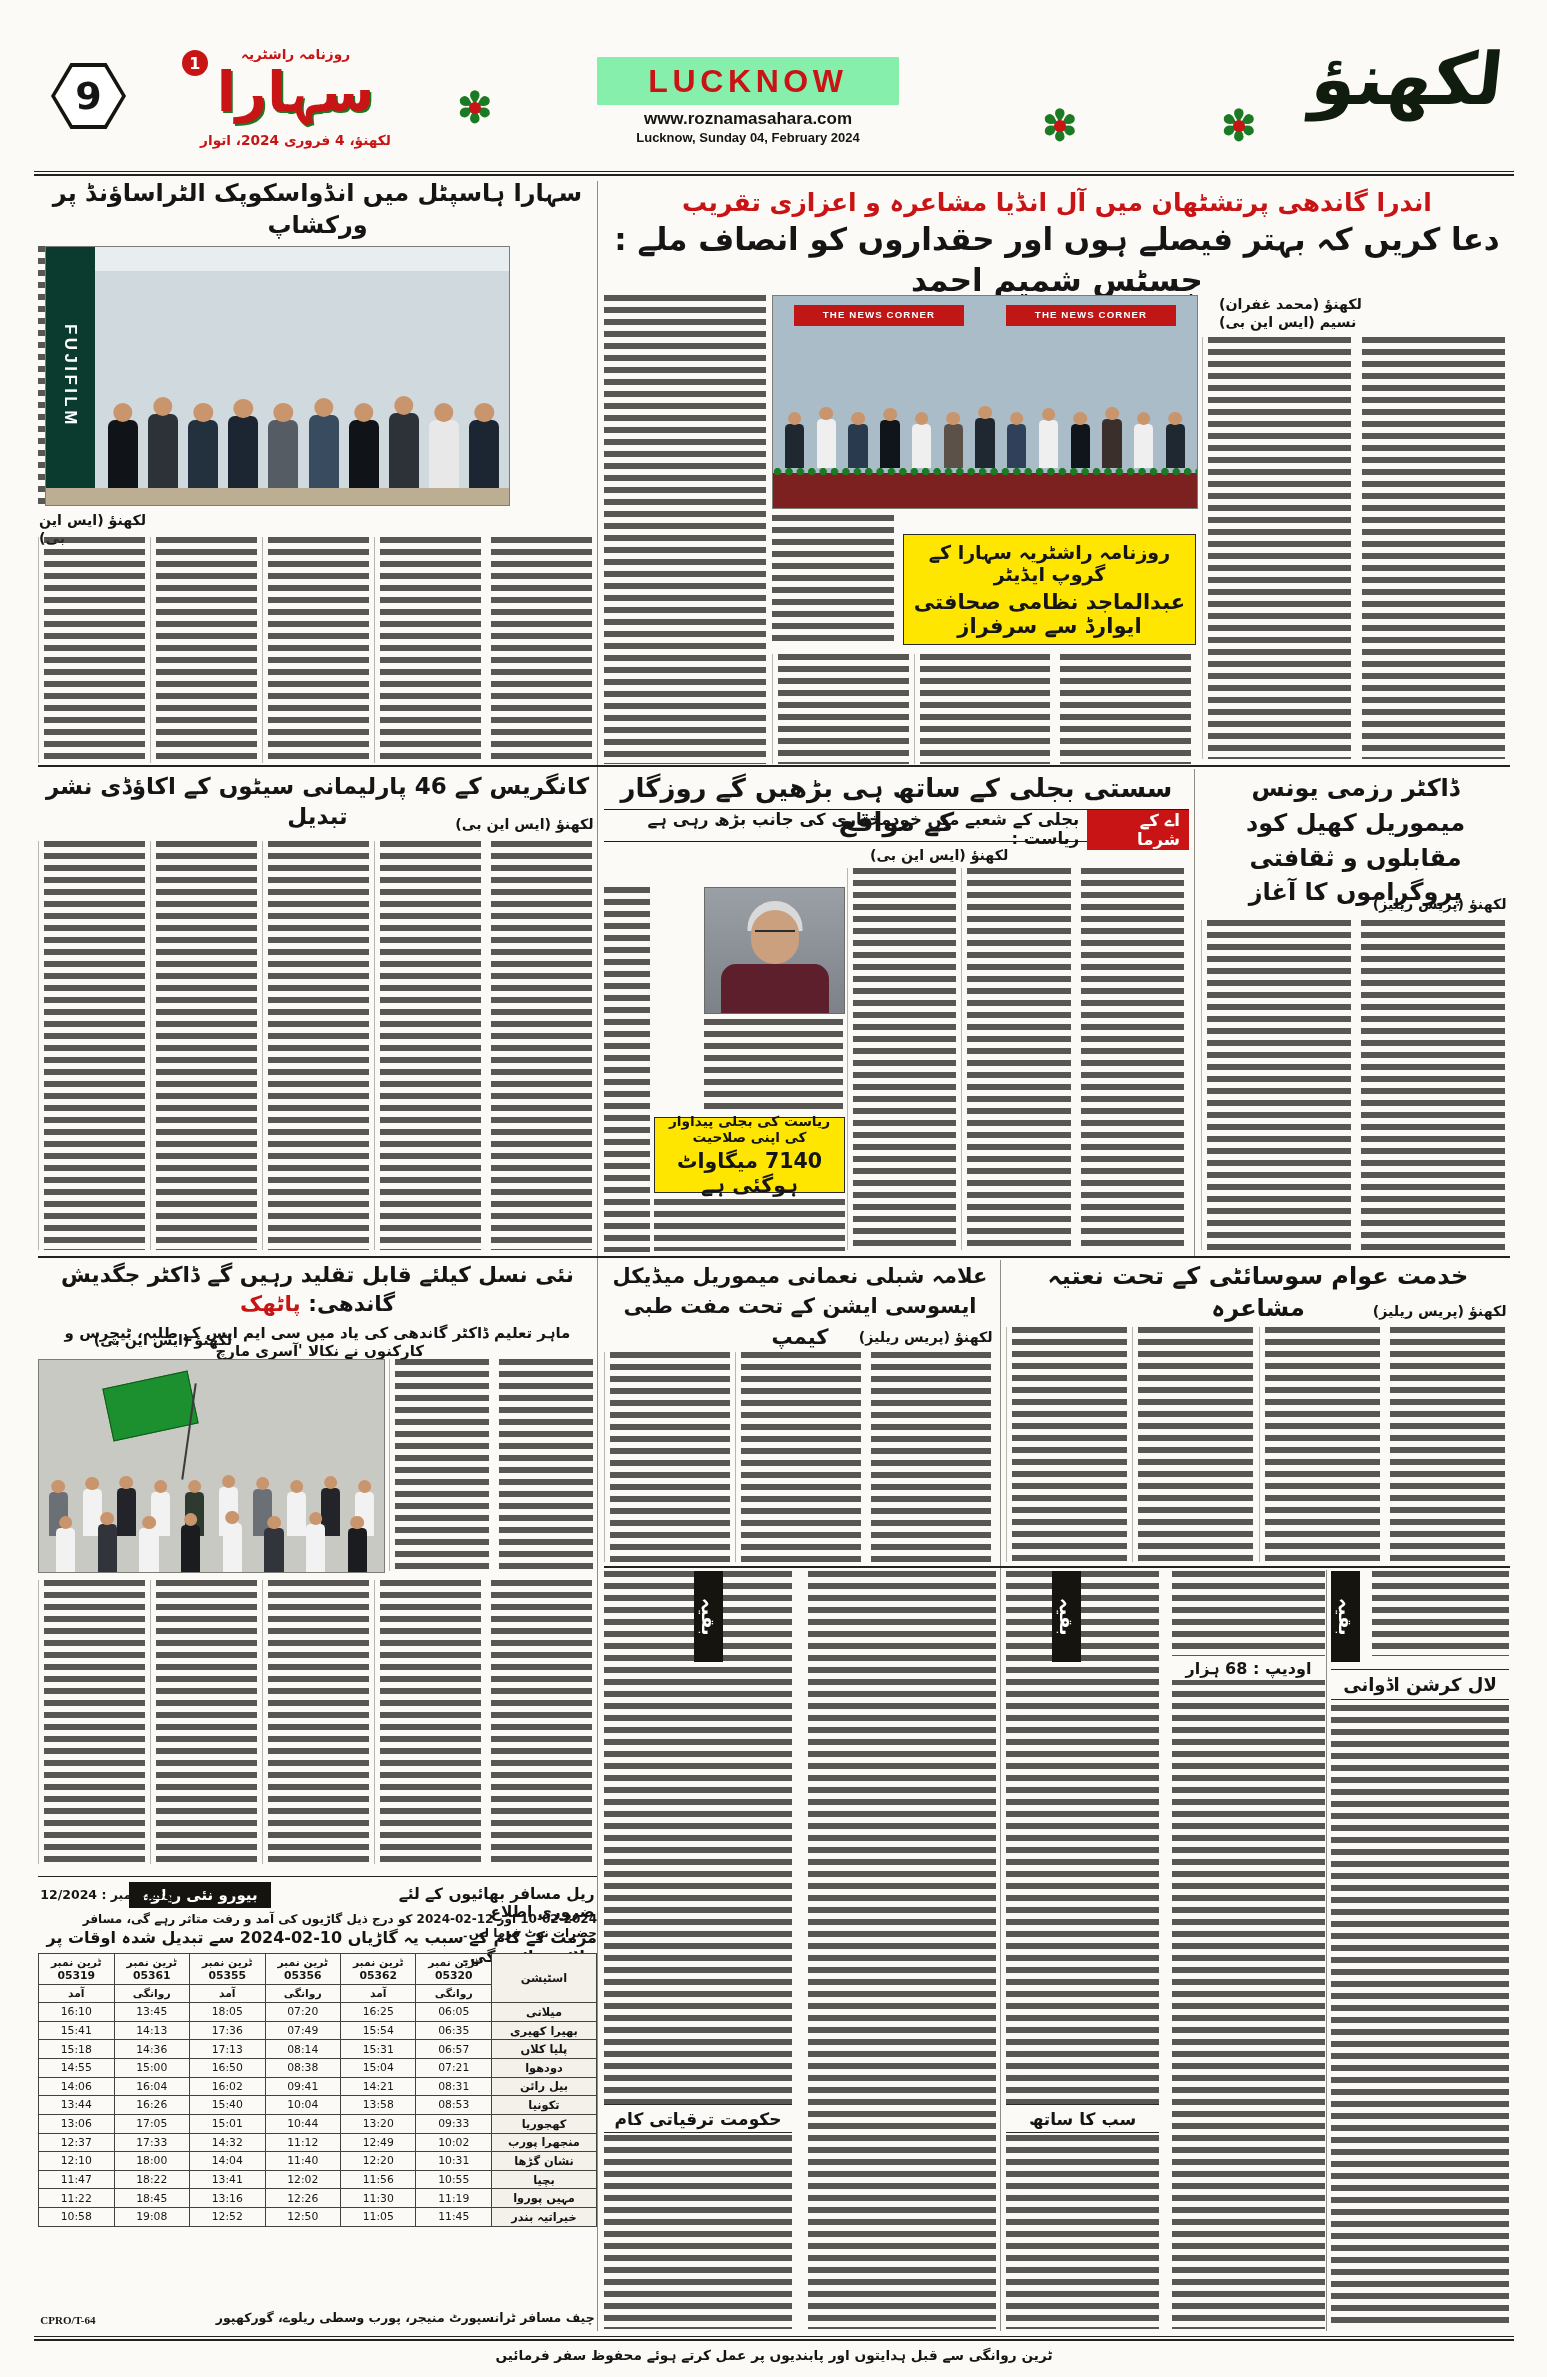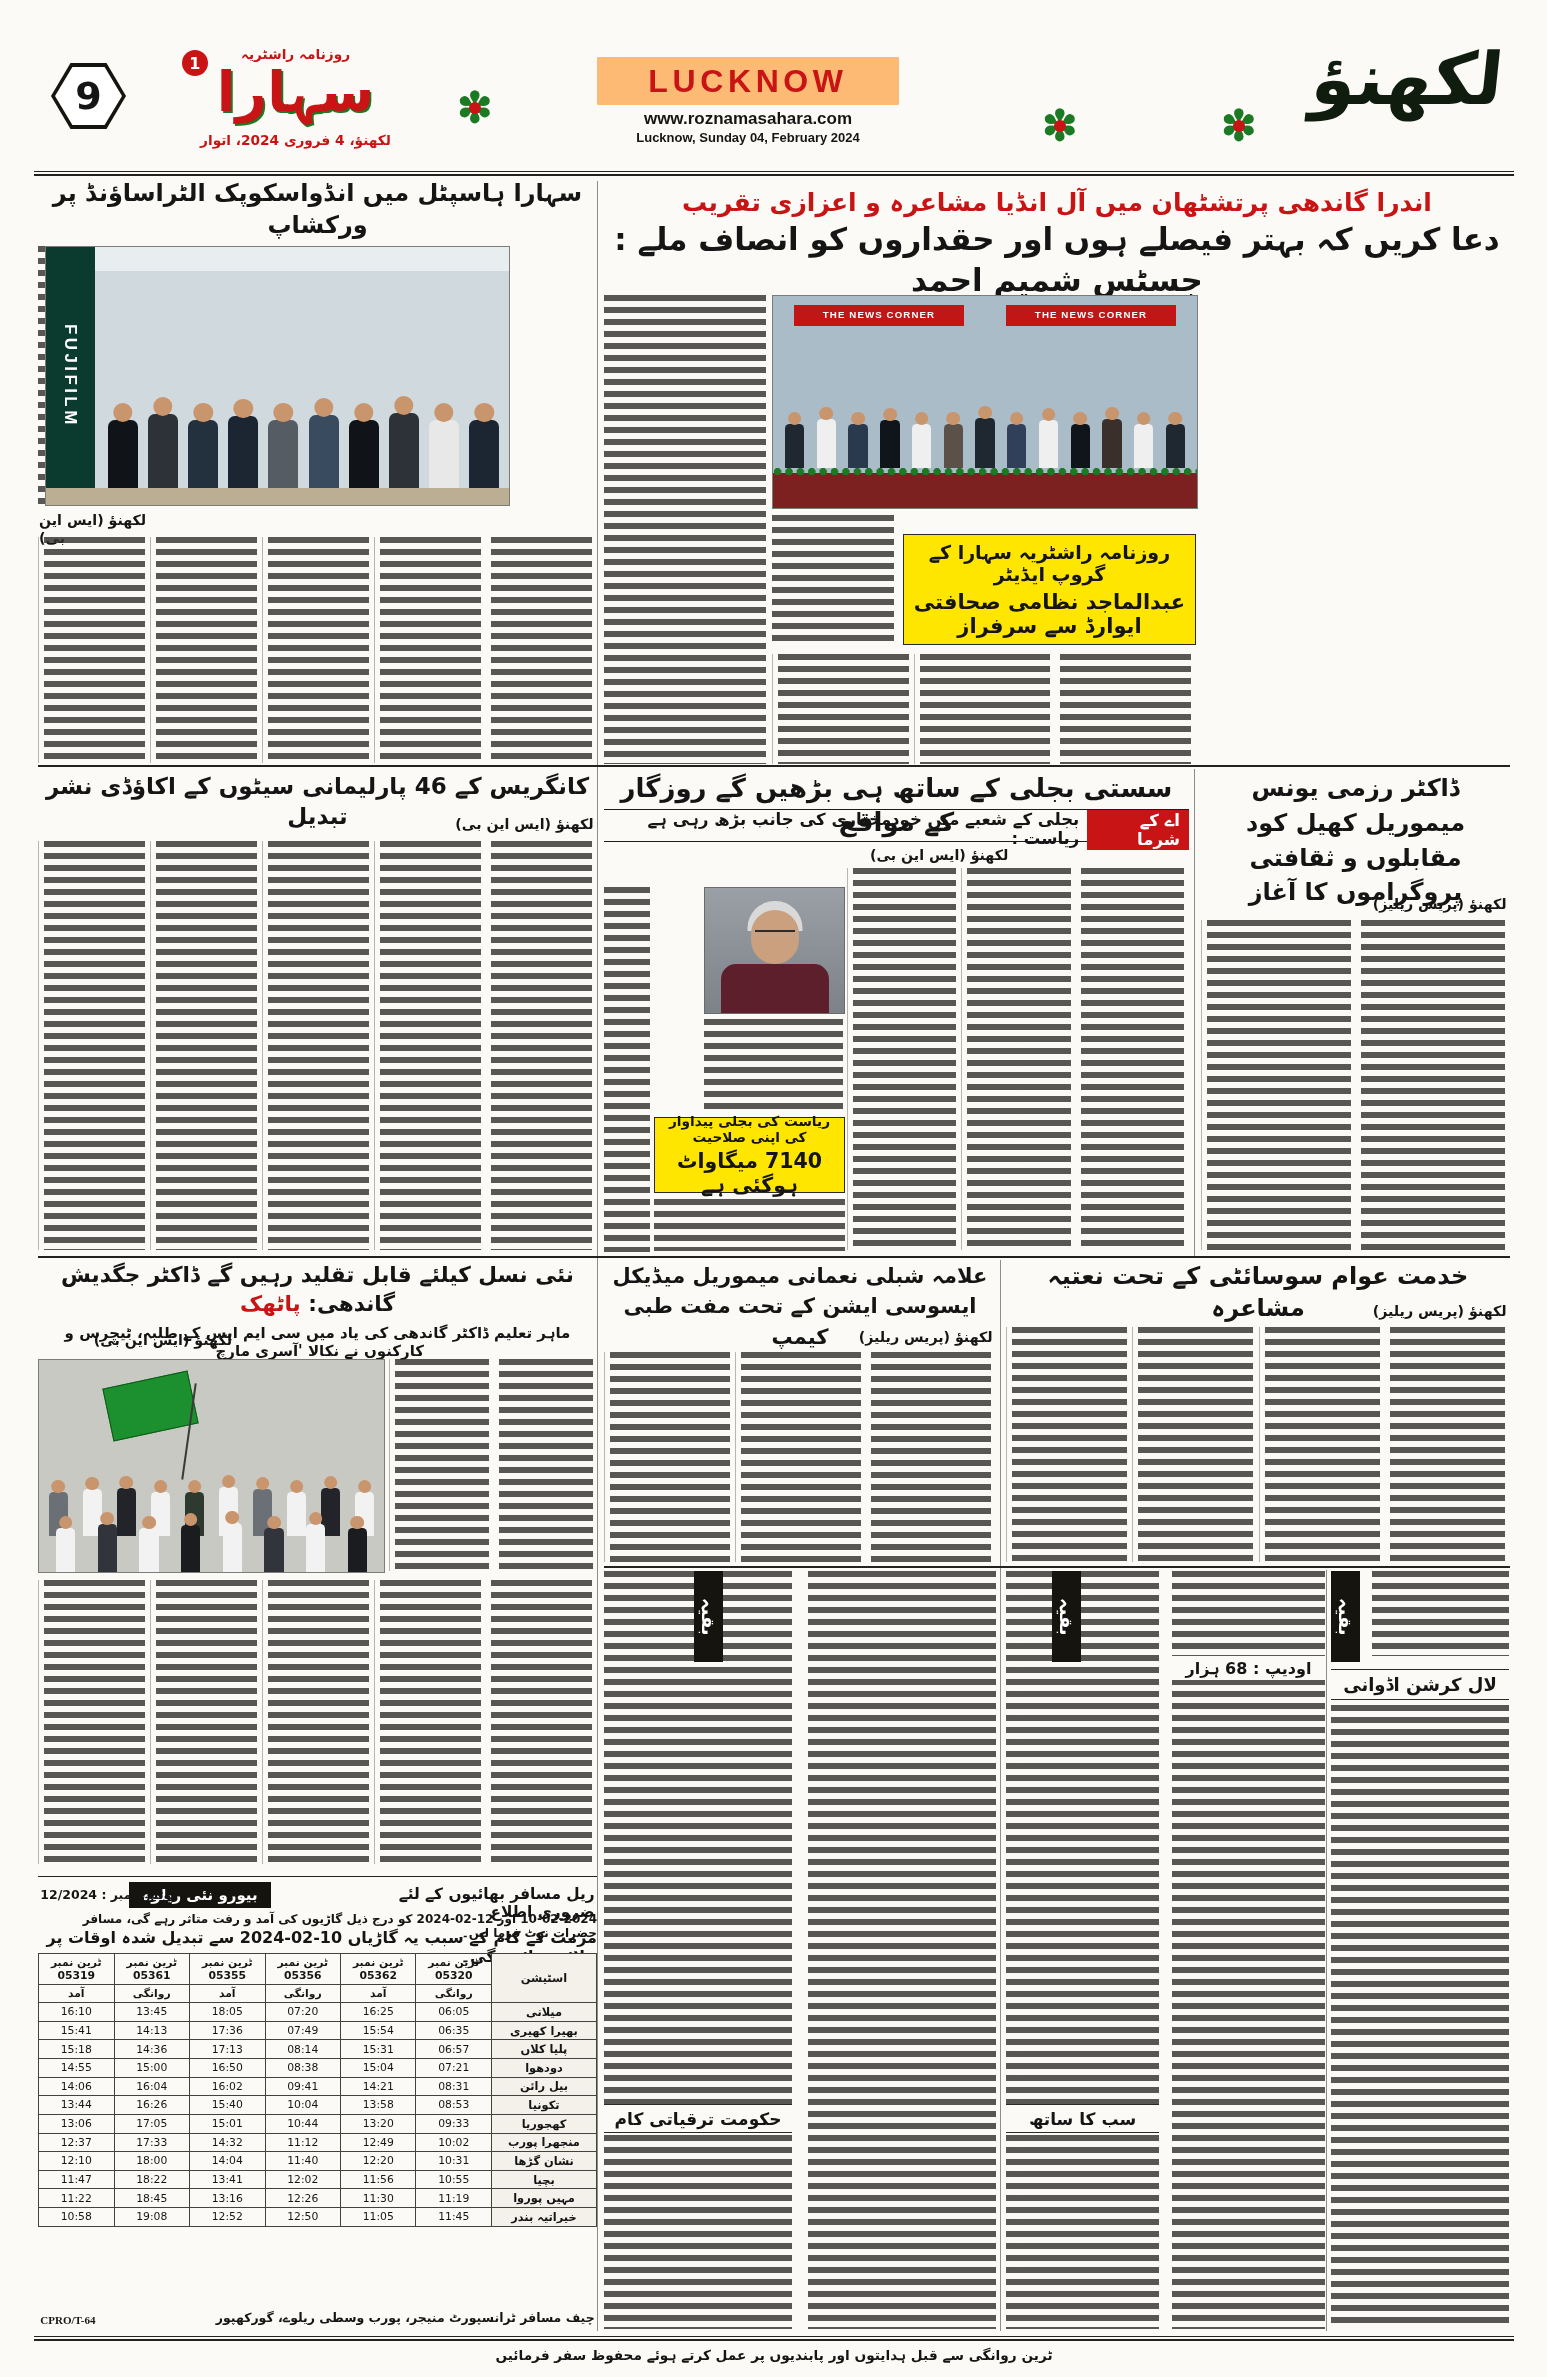--- a/index.html
+++ b/index.html
@@ -72,21 +72,21 @@
       <div class="b" style="font-size:55px;line-height:1.1;color:#c81414;text-shadow:1.7px 1.7px 0 #1d7a24;">سہارا</div>
       <div class="abs" style="left:5.7px;top:4.6px;width:26px;height:26px;border-radius:50%;background:#c81414;color:#fff;font-weight:bold;font-size:16px;display:flex;align-items:center;justify-content:center;">
         <span>1</span>
       </div>
       <div class="red b" style="font-size:13.7px;margin-top:10px;">لکھنؤ، 4 فروری 2024، اتوار</div>
     </div>
 
     <span class="ornament" style="left:419px;top:46px;">✽</span>
 
     <div class="abs ctr" style="left:563px;top:17px;width:302px;">
-      <div style="background:#fdba74;padding:5.7px 0;border-radius:1.1px;">
+      <div style="background:#86efac;padding:5.7px 0;border-radius:1.1px;">
         <span class="b" style="color:#c81414;font-size:32px;letter-spacing:4.6px;font-family:'Liberation Sans',sans-serif;">LUCKNOW</span>
       </div>
       <div class="b ltr" style="font-size:17px;margin-top:3.4px;font-family:'Liberation Sans',sans-serif;">www.roznamasahara.com</div>
       <div class="b ltr" style="font-size:13px;margin-top:1.1px;font-family:'Liberation Sans',sans-serif;">Lucknow, Sunday 04, February 2024</div>
     </div>
 
     <span class="ornament" style="left:1004px;top:64px;">✽</span>
     <span class="ornament" style="left:1183px;top:64px;">✽</span>
 
     <div class="abs rtl" style="right:11.4px;top:-3.4px;font-size:72px;font-weight:bold;color:#101d0e;transform:skewX(-6deg);">لکھنؤ</div>
@@ -140,20 +140,36 @@
             <div class="tx"></div>
           </div>
       </div>
     </div>
   </div>
 
   <div class="abs rtl" style="left:604px;top:178px;width:906px;height:586px;">
     <div class="hl ctr red" style="font-size:25px;margin-top:8px;">اندرا گاندھی پرتشٹھان میں آل انڈیا مشاعرہ و اعزازی تقریب</div>
     <div class="hl ctr" style="font-size:31px;">دعا کریں کہ بہتر فیصلے ہوں اور حقداروں کو انصاف ملے : جسٹس شمیم احمد</div>
 
+    <div class="abs" style="right:0;top:117px;width:308px;height:469px;">
+      <div class="dl" style="text-align:left;padding-left:17px;">
+        <span>لکھنؤ (محمد غفران)</span><br>
+        <span>نسیم (ایس این بی)</span>
+      </div>
+      <div style="height:422px;margin-top:4.6px;">
+        <div class="cols">
+          <div class="col">
+              <div class="tx"></div>
+            </div>
+          <div class="col">
+              <div class="tx"></div>
+            </div>
+        </div>
+      </div>
+    </div>
 
     <div class="abs" style="left:168px;top:117px;width:424px;height:212px;background:#a9bcc8;border:0.6px solid #7d7d78;overflow:hidden;">
       <div class="abs ctr" style="left:5%;top:9px;width:40%;height:20.5px;background:#c01616;color:#fff;font-weight:bold;font-size:9.7px;letter-spacing:1.1px;line-height:20.5px;font-family:'Liberation Sans',sans-serif;">
         <span>THE NEWS CORNER</span>
       </div>
       <div class="abs ctr" style="right:5%;top:9px;width:40%;height:20.5px;background:#c01616;color:#fff;font-weight:bold;font-size:9.7px;letter-spacing:1.1px;line-height:20.5px;font-family:'Liberation Sans',sans-serif;">
         <span>THE NEWS CORNER</span>
       </div>
       <div class="abs" style="left:0;bottom:0;width:100%;height:35px;background:#7d2020;"></div>
       <div class="abs" style="left:0;bottom:32px;width:100%;height:9px;background:radial-gradient(circle at 4.6px 4.6px,#1d7a24 3.4px,transparent 4px);background-size:11.4px 9px;background-repeat:repeat-x;"></div>

